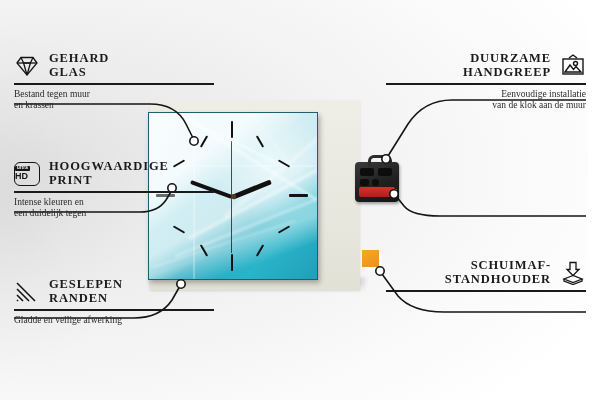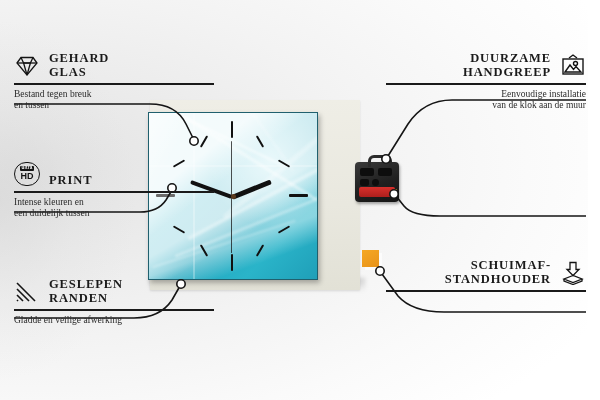--- a/index.html
+++ b/index.html
@@ -100,22 +100,22 @@
   .feat .rule{height:1.6px;background:#1a1a1a;margin:4px 0 4px 0;}
   .feat .sub{
     font-family:"Liberation Serif", serif;font-size:9.5px;line-height:11.5px;color:#2a2a2a;
   }
   .feat.left .sub{text-align:left;}
   .feat.right .sub{text-align:right;}
   .ico{width:26px;height:24px;flex:0 0 26px;display:block;}
   .ico svg{display:block;width:26px;height:24px;}
 
   .hdbox{
-    width:24px;height:22px;border:1.6px solid #141414;border-radius:12px;
-    display:flex;flex-direction:column;align-items:center;justify-content:center;line-height:1;
+    width:24px;height:22px;border:1.6px solid #141414;border-radius:6px;
+    display:flex;flex-direction:column;align-items:flex-start;justify-content:center;line-height:1;
   }
   .hdbox .u{font-family:"Liberation Sans",sans-serif;font-size:4.6px;font-weight:bold;letter-spacing:.2px;color:#fff;background:#141414;padding:.5px 2px;border-radius:1px;}
   .hdbox .h{font-family:"Liberation Sans",sans-serif;font-size:9px;font-weight:bold;color:#141414;margin-top:1px;}
 
   
   #f-gehard    {left:14px;  top:52px;}
   #f-print     {left:14px;  top:160px;}
   #f-randen    {left:14px;  top:278px;}
   #f-handgreep {left:386px; top:52px;}
   #f-mech      {left:386px; top:166px;}
@@ -204,39 +204,39 @@
               <path d="M9.6 9 H16.4"></path>
         </g>
           </svg>
       </span>
       <span class="title">
         <span>GEHARD</span><br><span>GLAS</span>
       </span>
     </div>
     <div class="rule"></div>
     <div class="sub">
-      <span>Bestand tegen breuk</span><br><span>en tussen</span>
+      <span>Bestand tegen muur</span><br><span>en krassen</span>
     </div>
   </div>
 
   <div class="feat left" id="f-print">
     <div class="head">
       <span class="ico">
         <span class="hdbox">
           <span class="u">ultra</span>
           <span class="h">HD</span>
         </span>
       </span>
       <span class="title">
-        <br><span>PRINT</span>
+        <span>HOOGWAARDIGE</span><br><span>PRINT</span>
       </span>
     </div>
     <div class="rule"></div>
     <div class="sub">
-      <span>Intense kleuren en</span><br><span>een duidelijk tussen</span>
+      <span>Intense kleuren en</span><br><span>een duidelijk tegen</span>
     </div>
   </div>
 
   <div class="feat right" id="f-handgreep">
     <div class="head">
       <span class="title">
         <span>DUURZAME</span><br><span>HANDGREEP</span>
       </span>
       <span class="ico">
         <svg viewBox="0 0 26 24">

